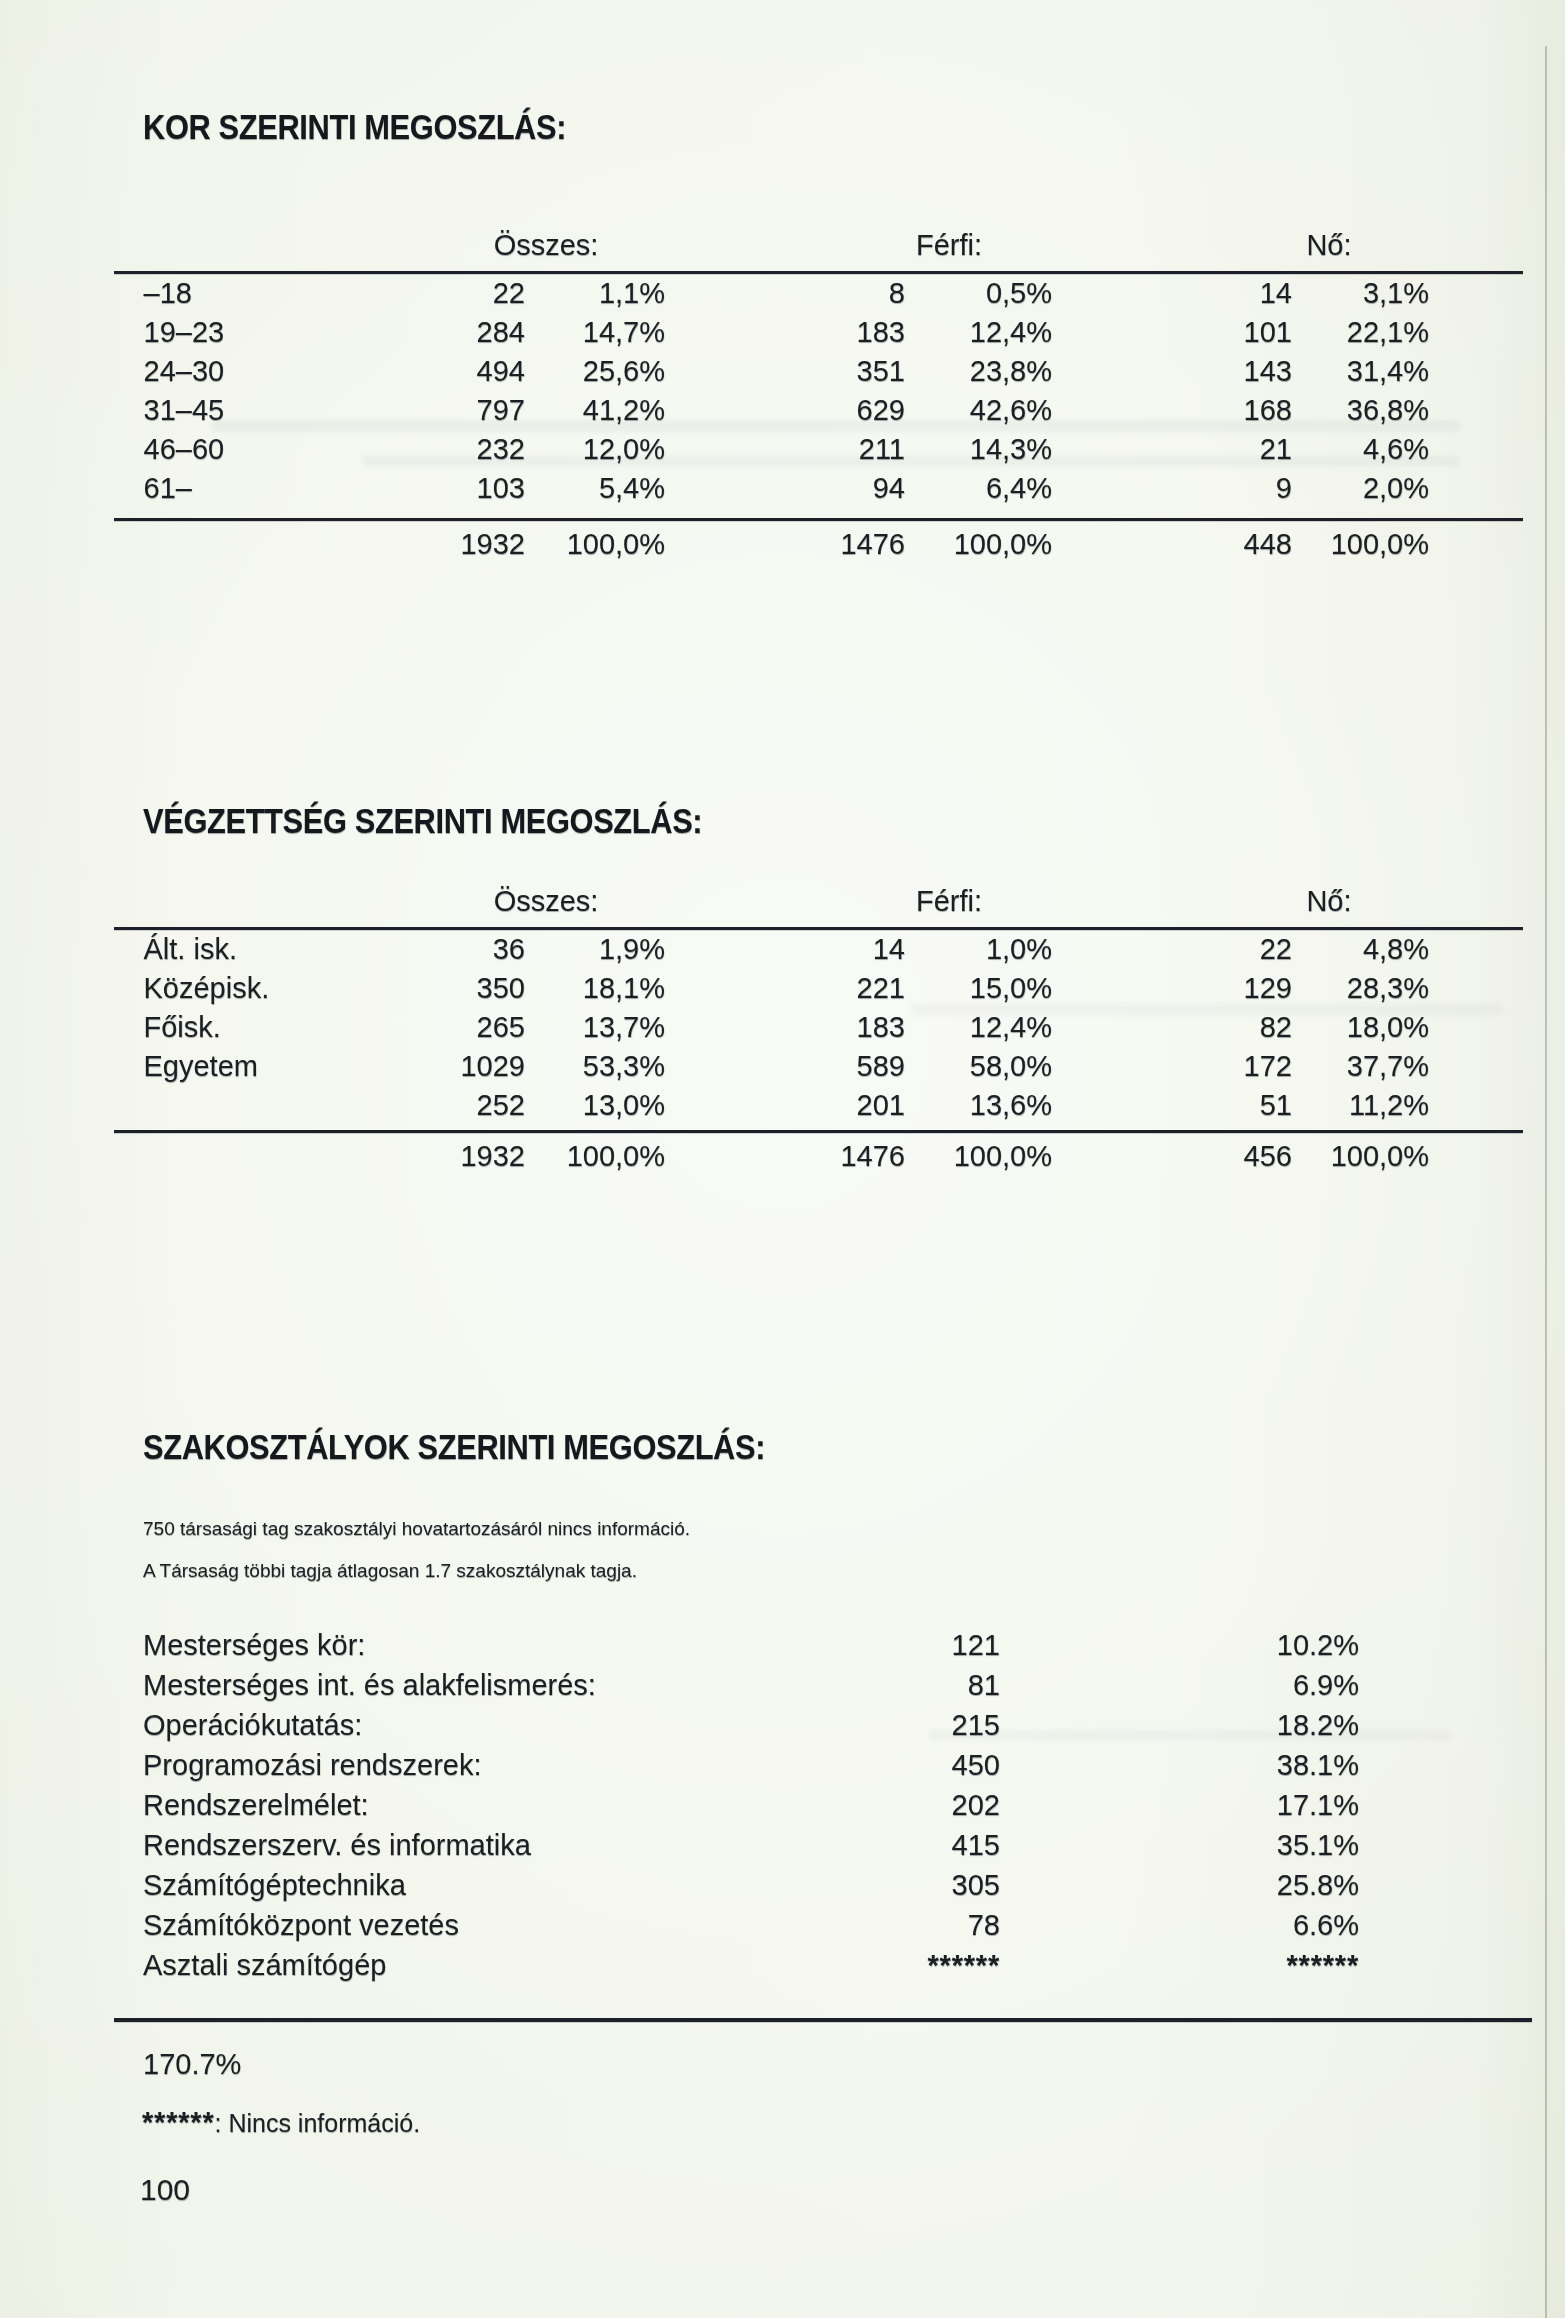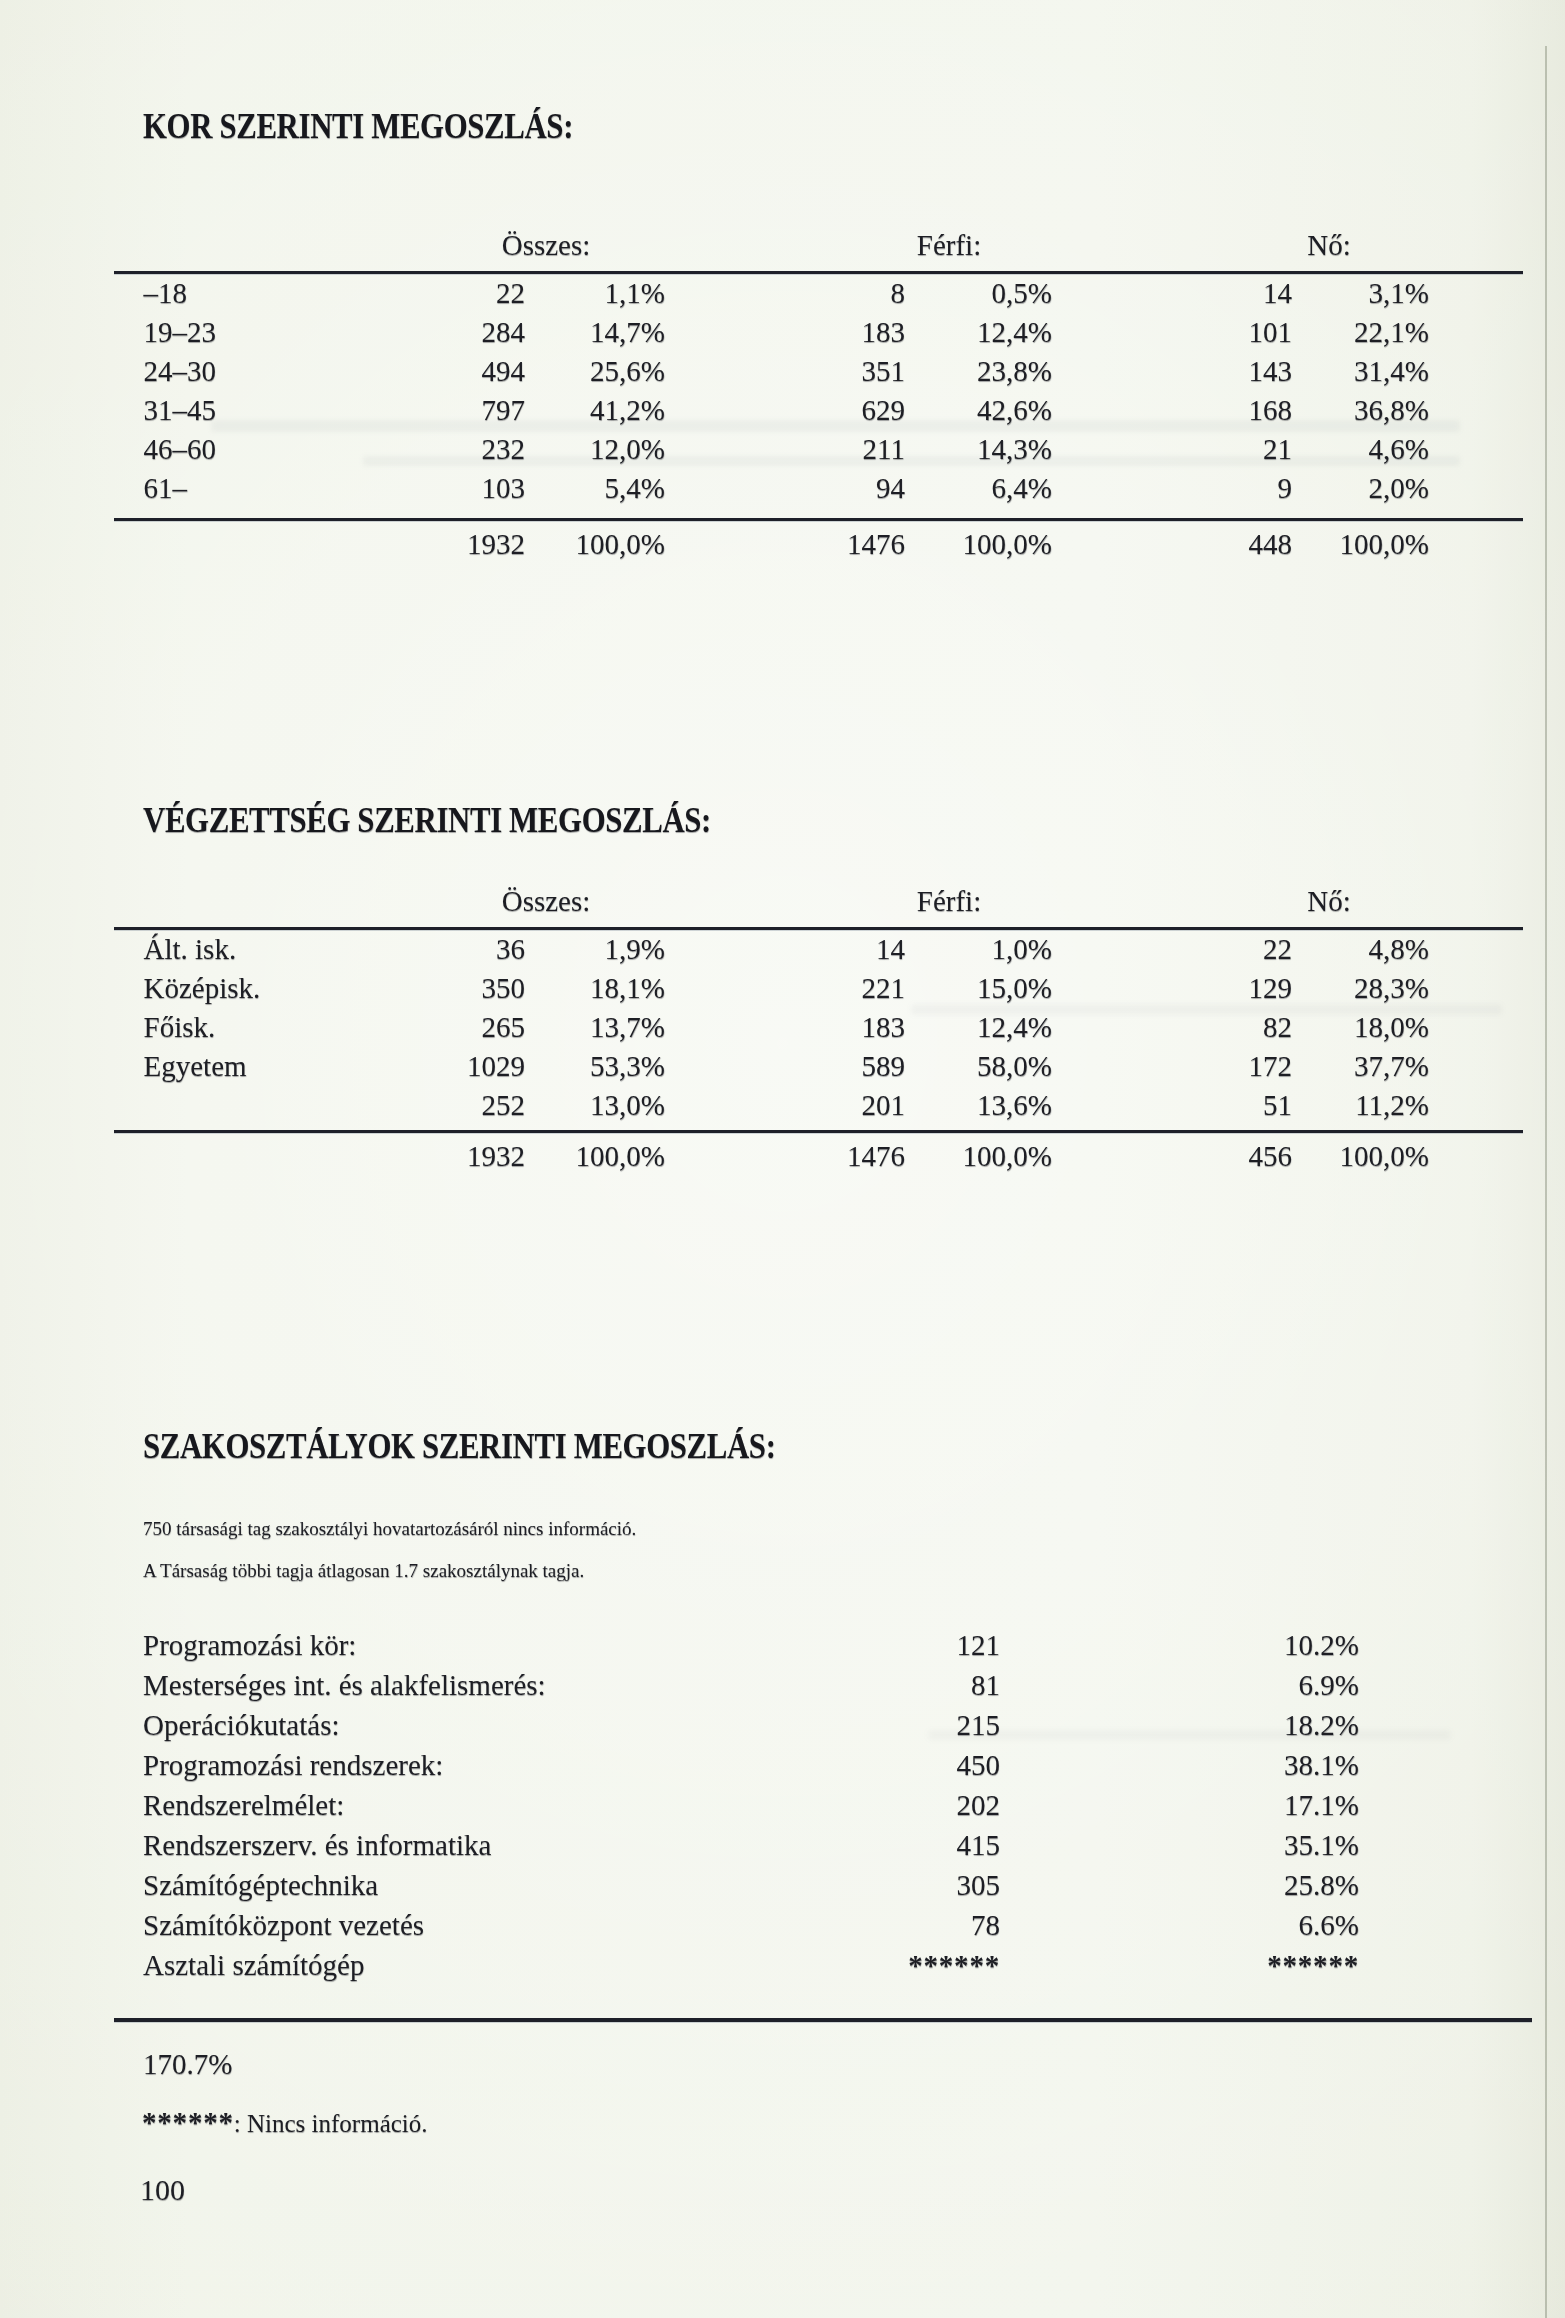--- a/index.html
+++ b/index.html
@@ -2,21 +2,21 @@
 <html style="font-size:13.5px"><head>
 <meta charset="utf-8">
 <style>
   html { background:#dfe2d6; }
   body { margin:0; }
   .page {
     position:relative; width:1565px; height:2319px; overflow:hidden;
     background:
       radial-gradient(ellipse 130% 100% at 50% 45%, rgba(255,255,255,0.5), rgba(255,255,255,0) 70%),
       linear-gradient(90deg, #ecefe3 0%, #f1f4ea 12%, #f2f5ec 70%, #eef1e6 94%, #e6e9dc 100%);
-    font-family:Liberation Serif, serif;
+    font-family:Liberation Sans, sans-serif;
     color:#1d1e24;
   }
   .ink { text-shadow:0.3px 0.5px 0.8px rgba(25,25,35,0.38); }
   .sec-title {
     position:absolute; margin:0; font-size:35px; font-weight:700; line-height:37px;
     letter-spacing:-0.4px; transform:scaleX(0.88); transform-origin:left center; white-space:nowrap;
     color:#17181d;
   }
   #title-age  { left:143px; top:108px; }
   #title-edu  { left:143px; top:802px; }
@@ -222,21 +222,21 @@
 
   <h2 id="title-dept" class="sec-title ink">SZAKOSZTÁLYOK SZERINTI MEGOSZLÁS:</h2>
 
   <div class="intro ink">
     <div>750 társasági tag szakosztályi hovatartozásáról nincs információ.</div>
     <div>A Társaság többi tagja átlagosan 1.7 szakosztálynak tagja.</div>
   </div>
 
   <div class="dept-list ink">
     <div class="drow">
-      <span class="lbl">Programozási kör:</span>
+      <span class="lbl">Mesterséges kör:</span>
       <span class="num">121</span>
       <span class="num">10.2%</span>
     </div>
     <div class="drow">
       <span class="lbl">Mesterséges int. és alakfelismerés:</span>
       <span class="num">81</span>
       <span class="num">6.9%</span>
     </div>
     <div class="drow">
       <span class="lbl">Operációkutatás:</span>

